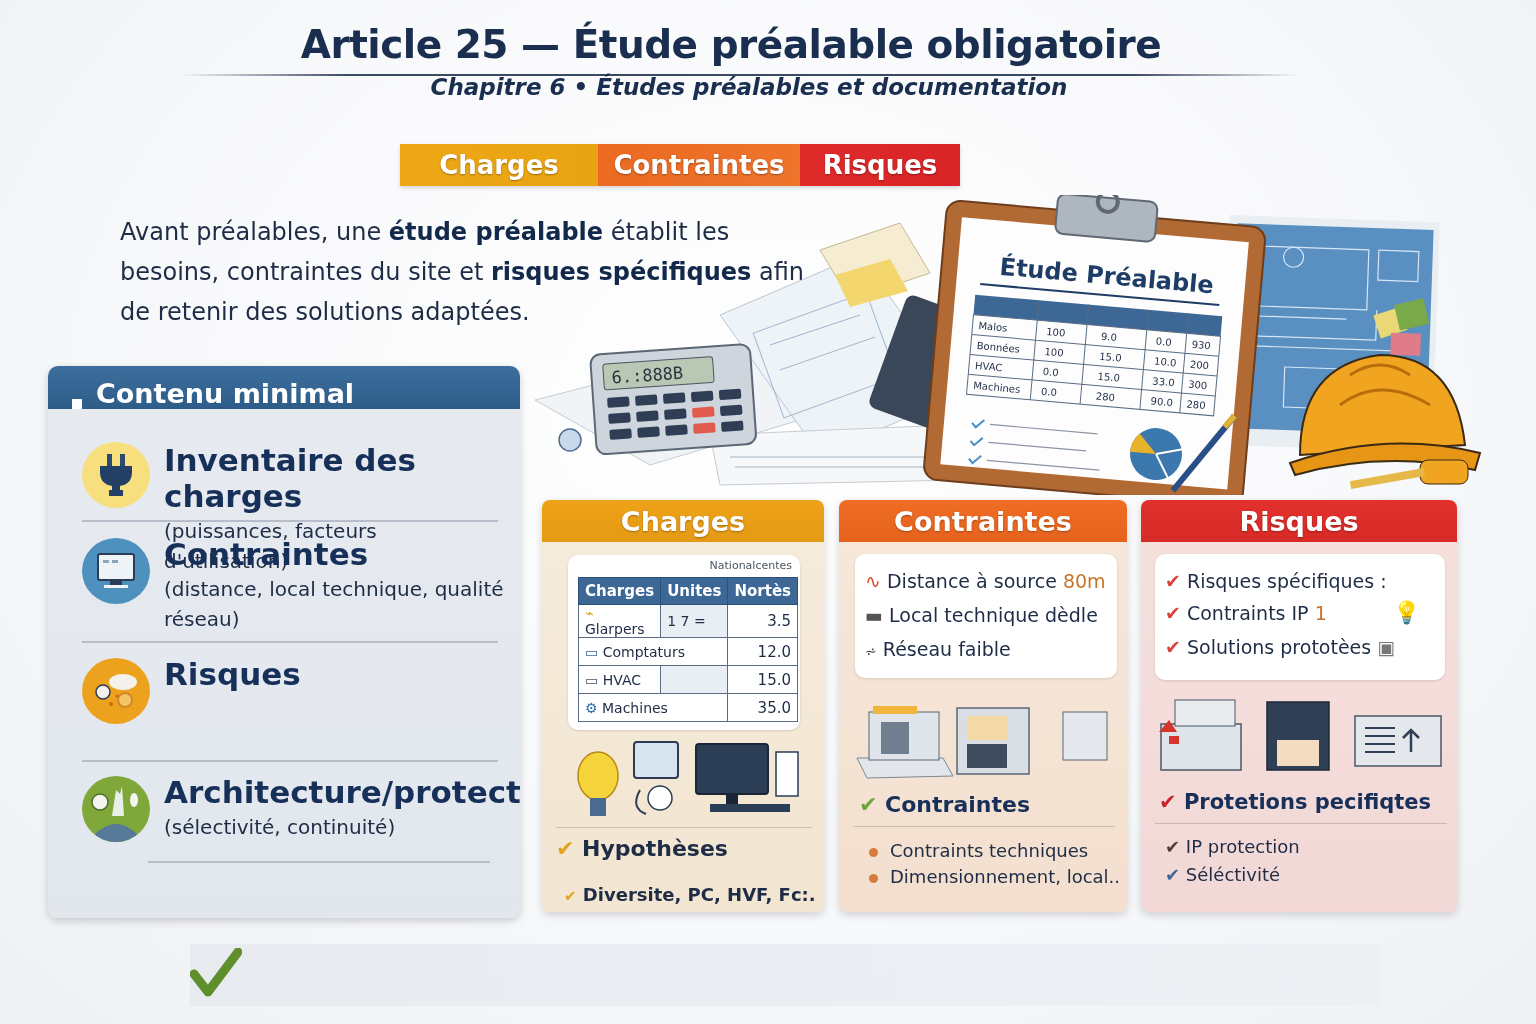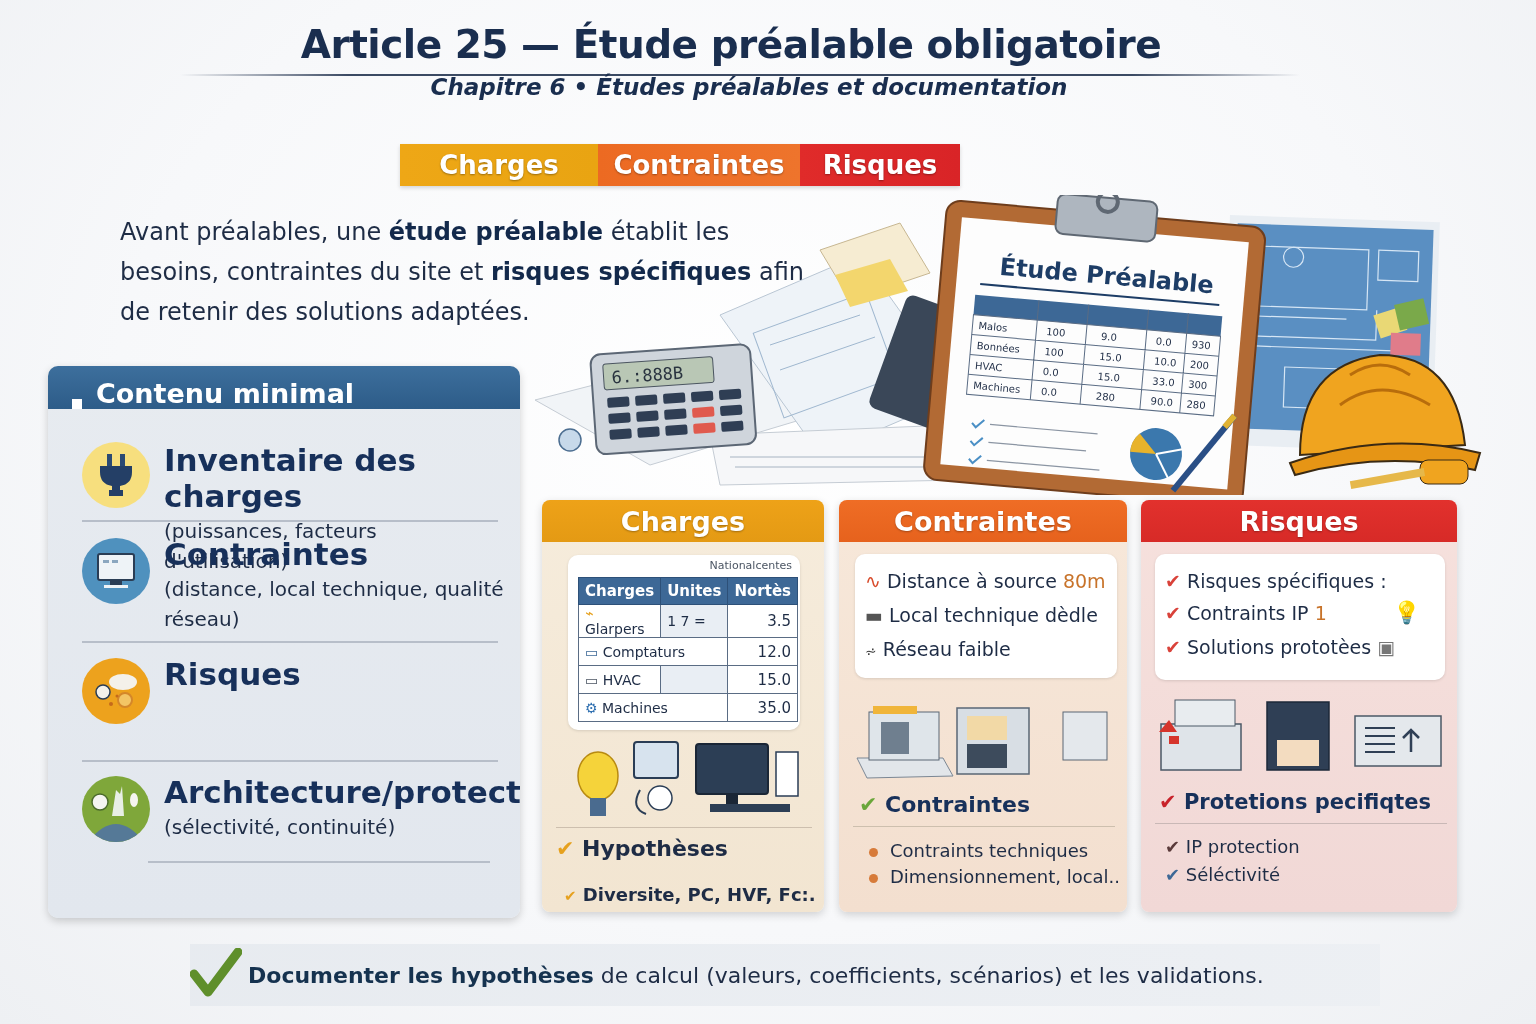--- a/index.html
+++ b/index.html
@@ -374,14 +374,13 @@
   <div class="abs line" style="left:18px;top:290px;font-weight:bold;font-size:21px;color:#17305a;"><span style="color:#c8222a;">✔</span> <span>Protetions pecifiqtes</span></div>
   <div class="sep" style="left:14px;top:323px;width:292px;background:#c9b8b6;"></div>
   <div class="abs line" style="left:24px;top:336px;font-size:18px;"><span style="color:#5a3a3a;">✔</span> <span>IP  protection</span></div>
   <div class="abs line" style="left:24px;top:364px;font-size:18px;"><span style="color:#3d6896;">✔</span> <span>Séléctivité</span></div>
 </div>
 
 <div id="footer" class="abs">
   <svg class="abs" style="left:0;top:4px;" width="52" height="50" viewBox="0 0 52 50">
     <path d="M4 26 L18 44 L48 4" stroke="#5f8f2b" stroke-width="9" fill="none" stroke-linecap="round" stroke-linejoin="round"></path>
   </svg>
-  <span><b>Documenter les hypothèses</b><span> de calcul (valeurs, coefficients, scénarios) et les validations.</span></span>
 </div>
 
 </body></html>

